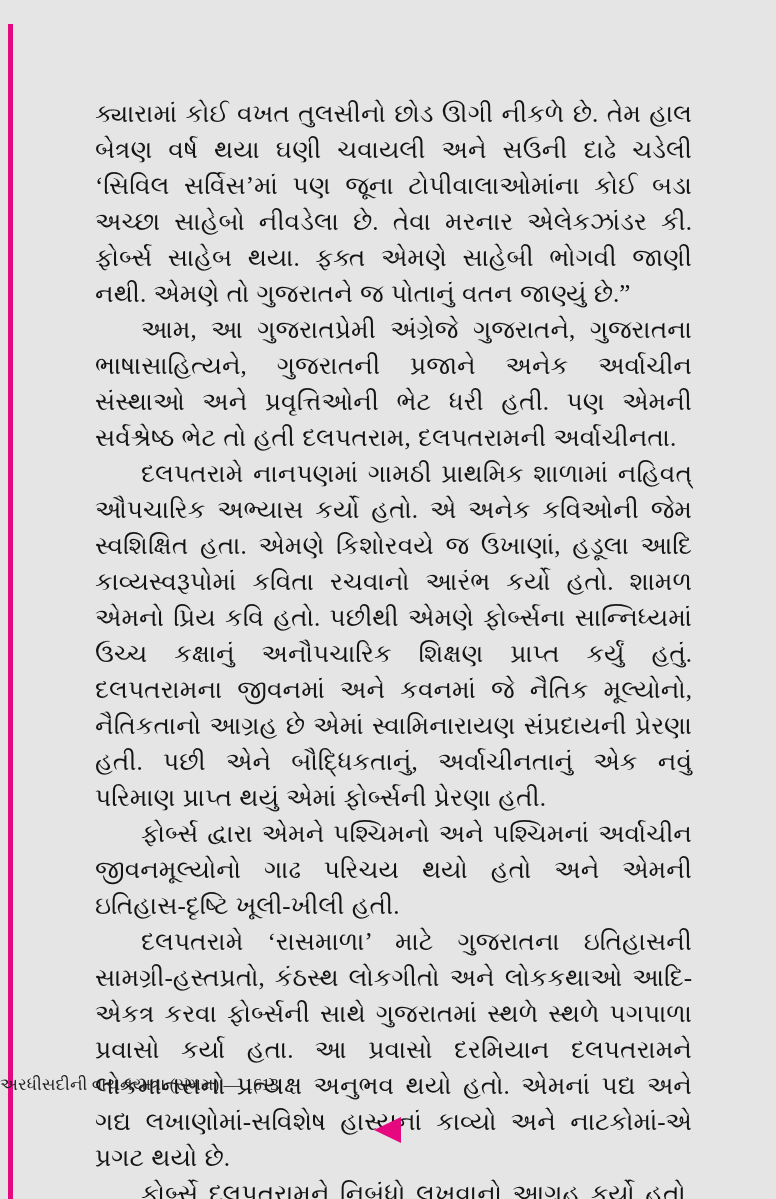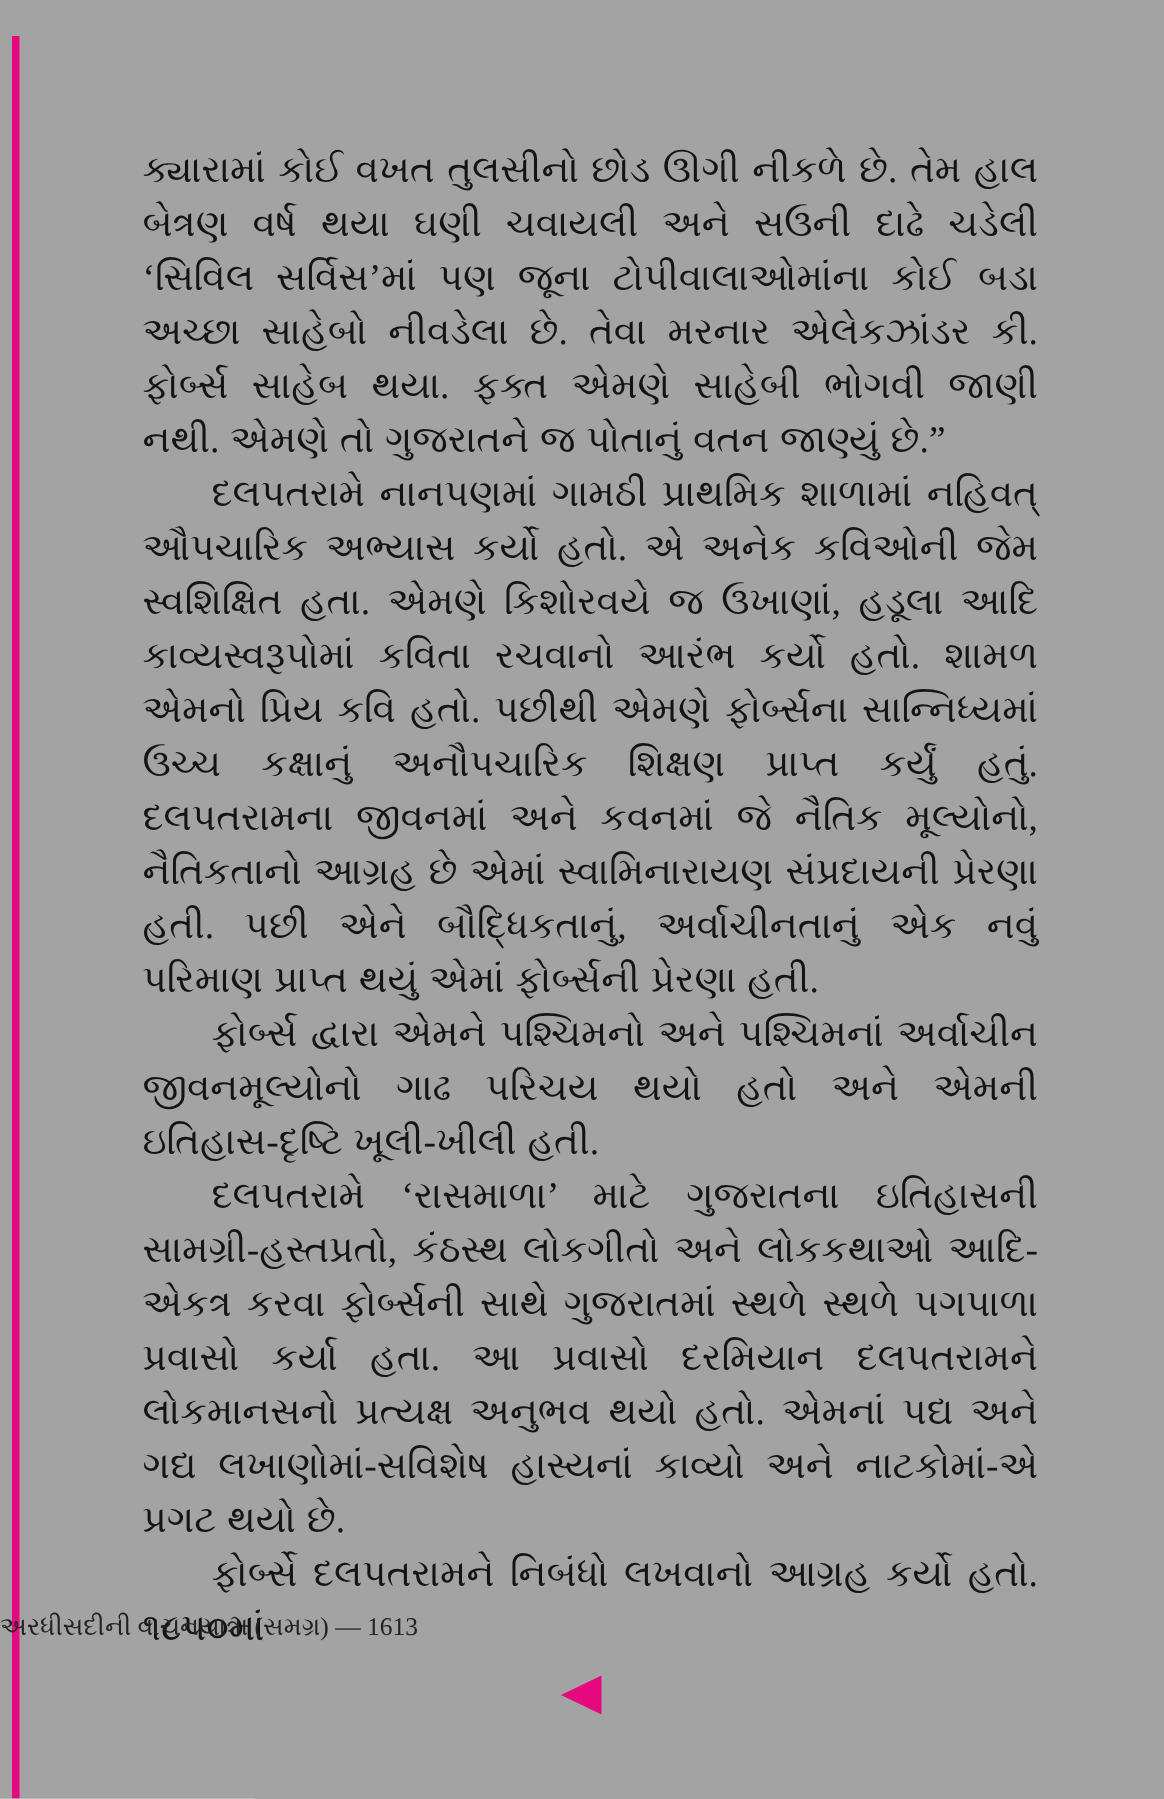--- a/index.html
+++ b/index.html
@@ -3,21 +3,21 @@
 <meta charset="utf-8">
 <title>Scanned book page</title>
 <style>
   html, body { margin: 0; padding: 0; }
   body { background: #ffffff; }
 
   .page {
     position: relative;
     width: 776px;
     height: 1199px;
-    background: #a3a3a3;
+    background: #e5e5e5;
     overflow: hidden;
     font-family: "Liberation Serif", "DejaVu Serif", serif;
   }
 
   
   .edge-stripe {
     position: absolute;
     left: 8px;
     top: 24px;
     width: 5px;
@@ -66,20 +66,21 @@
 </style>
 </head>
 <body>
 
 <div class="page">
 
   <div class="edge-stripe"></div>
 
   <main class="text-block">
     <p class="para">ક્યારામાં કોઈ વખત તુલસીનો છોડ ઊગી નીકળે છે. તેમ હાલ બેત્રણ વર્ષ થયા ઘણી ચવાયલી અને સઉની દાઢે ચડેલી ‘સિવિલ સર્વિસ’માં પણ જૂના ટોપીવાલાઓમાંના કોઈ બડા અચ્છા સાહેબો નીવડેલા છે. તેવા મરનાર એલેકઝાંડર કી. ફોર્બ્સ સાહેબ થયા. ફક્ત એમણે સાહેબી ભોગવી જાણી નથી. એમણે તો ગુજરાતને જ પોતાનું વતન જાણ્યું છે.”</p>
+    <p class="para indent">આમ, આ ગુજરાતપ્રેમી અંગ્રેજે ગુજરાતને, ગુજરાતના ભાષાસાહિત્યને, ગુજરાતની પ્રજાને અનેક અર્વાચીન સંસ્થાઓ અને પ્રવૃત્તિઓની ભેટ ધરી હતી. પણ એમની સર્વશ્રેષ્ઠ ભેટ તો હતી દલપતરામ, દલપતરામની અર્વાચીનતા.</p>
     <p class="para indent">દલપતરામે નાનપણમાં ગામઠી પ્રાથમિક શાળામાં નહિવત્ ઔપચારિક અભ્યાસ કર્યો હતો. એ અનેક કવિઓની જેમ સ્વશિક્ષિત હતા. એમણે કિશોરવયે જ ઉખાણાં, હડૂલા આદિ કાવ્યસ્વરૂપોમાં કવિતા રચવાનો આરંભ કર્યો હતો. શામળ એમનો પ્રિય કવિ હતો. પછીથી એમણે ફોર્બ્સના સાન્નિધ્યમાં ઉચ્ચ કક્ષાનું અનૌપચારિક શિક્ષણ પ્રાપ્ત કર્યું હતું. દલપતરામના જીવનમાં અને કવનમાં જે નૈતિક મૂલ્યોનો, નૈતિકતાનો આગ્રહ છે એમાં સ્વામિનારાયણ સંપ્રદાયની પ્રેરણા હતી. પછી એને બૌદ્ધિકતાનું, અર્વાચીનતાનું એક નવું પરિમાણ પ્રાપ્ત થયું એમાં ફોર્બ્સની પ્રેરણા હતી.</p>
     <p class="para indent">ફોર્બ્સ દ્વારા એમને પશ્ચિમનો અને પશ્ચિમનાં અર્વાચીન જીવનમૂલ્યોનો ગાઢ પરિચય થયો હતો અને એમની ઇતિહાસ-દૃષ્ટિ ખૂલી-ખીલી હતી.</p>
     <p class="para indent">દલપતરામે ‘રાસમાળા’ માટે ગુજરાતના ઇતિહાસની સામગ્રી-હસ્તપ્રતો, કંઠસ્થ લોકગીતો અને લોકકથાઓ આદિ-એકત્ર કરવા ફોર્બ્સની સાથે ગુજરાતમાં સ્થળે સ્થળે પગપાળા પ્રવાસો કર્યા હતા. આ પ્રવાસો દરમિયાન દલપતરામને લોકમાનસનો પ્રત્યક્ષ અનુભવ થયો હતો. એમનાં પદ્ય અને ગદ્ય લખાણોમાં-સવિશેષ હાસ્યનાં કાવ્યો અને નાટકોમાં-એ પ્રગટ થયો છે.</p>
     <p class="para indent">ફોર્બ્સે દલપતરામને નિબંધો લખવાનો આગ્રહ કર્યો હતો. ૧૮૫૦માં</p>
   </main>
 
   <div class="footer">
     <span>અરધીસદીની વાચનયાત્રા (સમગ્ર) — 1613</span>
   </div>
 

